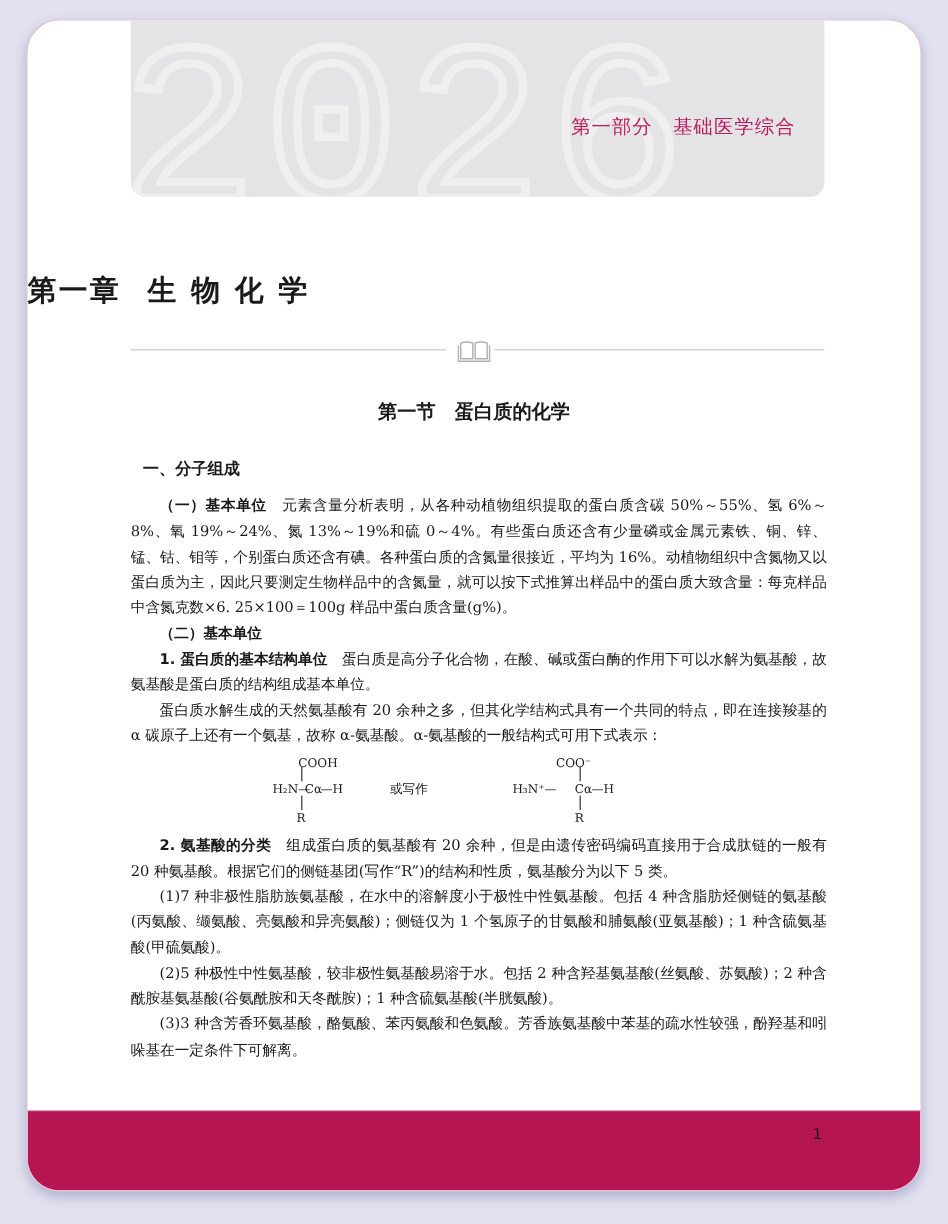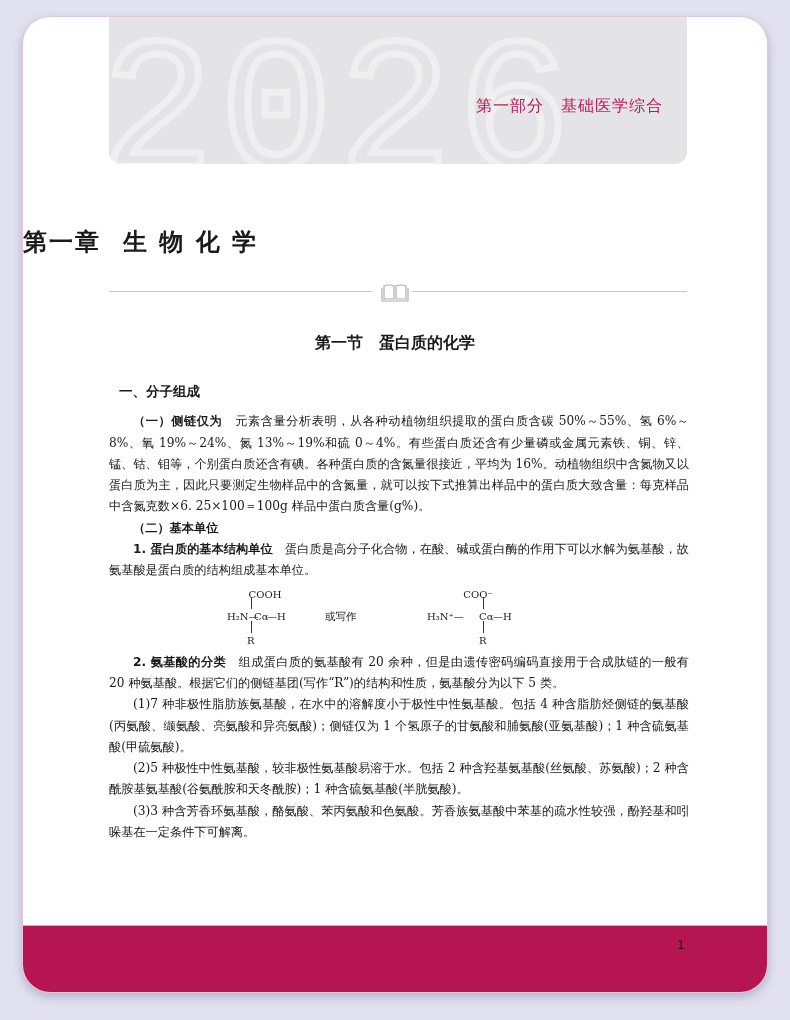--- a/index.html
+++ b/index.html
@@ -124,26 +124,27 @@
       </svg>
     </span>
     <div class="line r"></div>
   </div>
 
   <div class="section-title">第一节　蛋白质的化学</div>
 
   <div class="content">
     <div class="h1">一、分子组成</div>
 
-    <p class="p"><span class="hb">（一）侧链仅为</span><span>　元素含量分析表明，从各种动植物组织提取的蛋白质含碳 50%～55%、氢 6%～8%、氧 19%～24%、氮 13%～19%和硫 0～4%。有些蛋白质还含有少量磷或金属元素铁、铜、锌、锰、钴、钼等，个别蛋白质还含有碘。各种蛋白质的含氮量很接近，平均为 16%。动植物组织中含氮物又以蛋白质为主，因此只要测定生物样品中的含氮量，就可以按下式推算出样品中的蛋白质大致含量：每克样品中含氮克数×6. 25×100＝100g 样品中蛋白质含量(g%)。</span></p>
+    <p class="p"><span class="hb">（一）基本单位</span><span>　元素含量分析表明，从各种动植物组织提取的蛋白质含碳 50%～55%、氢 6%～8%、氧 19%～24%、氮 13%～19%和硫 0～4%。有些蛋白质还含有少量磷或金属元素铁、铜、锌、锰、钴、钼等，个别蛋白质还含有碘。各种蛋白质的含氮量很接近，平均为 16%。动植物组织中含氮物又以蛋白质为主，因此只要测定生物样品中的含氮量，就可以按下式推算出样品中的蛋白质大致含量：每克样品中含氮克数×6. 25×100＝100g 样品中蛋白质含量(g%)。</span></p>
 
     <p class="h2">（二）基本单位</p>
 
     <p class="p"><span class="hb">1. 蛋白质的基本结构单位</span><span>　蛋白质是高分子化合物，在酸、碱或蛋白酶的作用下可以水解为氨基酸，故氨基酸是蛋白质的结构组成基本单位。</span></p>
 
+    <p class="p">蛋白质水解生成的天然氨基酸有 20 余种之多，但其化学结构式具有一个共同的特点，即在连接羧基的 α 碳原子上还有一个氨基，故称 α-氨基酸。α-氨基酸的一般结构式可用下式表示：</p>
 
     <div class="formula">
 
       <div class="fcol" style="left:126px; top:0; width:60px;">COOH</div>
       <div style="position:absolute; left:142px; top:13px; width:1px; height:12px; background:#333;"></div>
       <div style="position:absolute; left:118px; top:22px; font-size:10px;">H₂N—</div>
       <div style="position:absolute; left:145px; top:22px; font-size:10px;">Cα</div>
       <div style="position:absolute; left:158px; top:22px; font-size:10px;">—H</div>
       <div style="position:absolute; left:142px; top:37px; width:1px; height:12px; background:#333;"></div>
       <div style="position:absolute; left:138px; top:46px; font-size:10px;">R</div>

